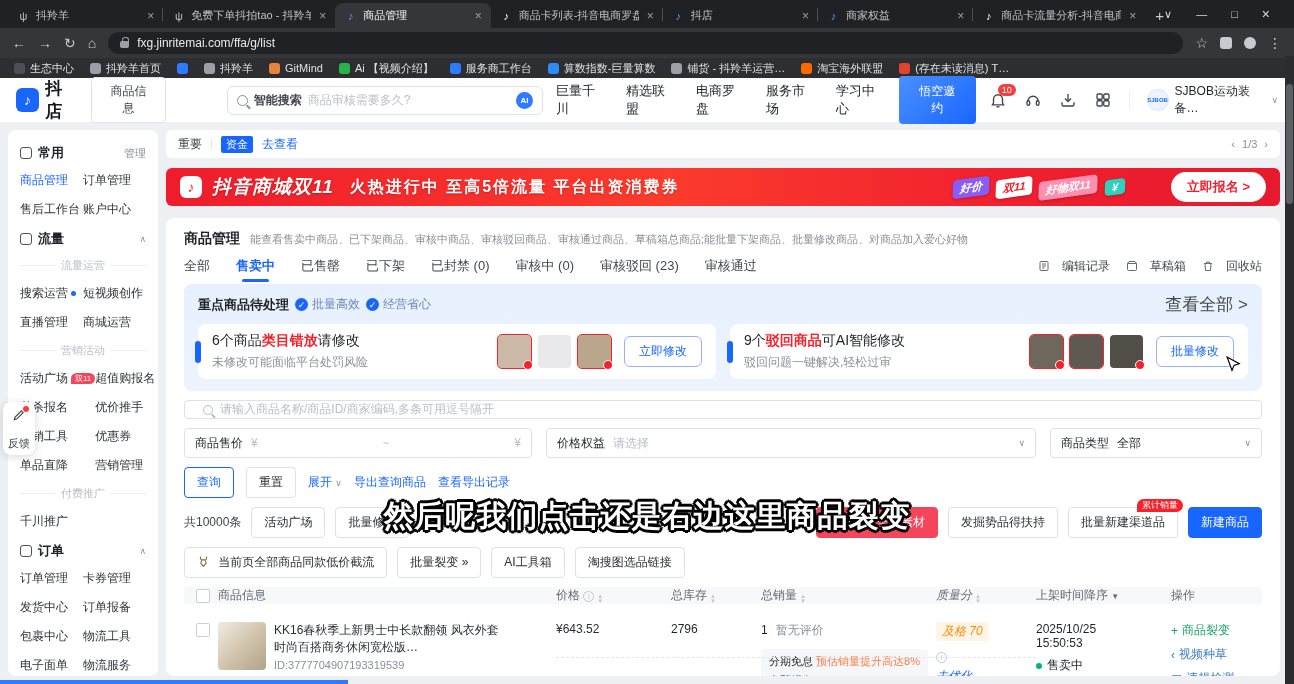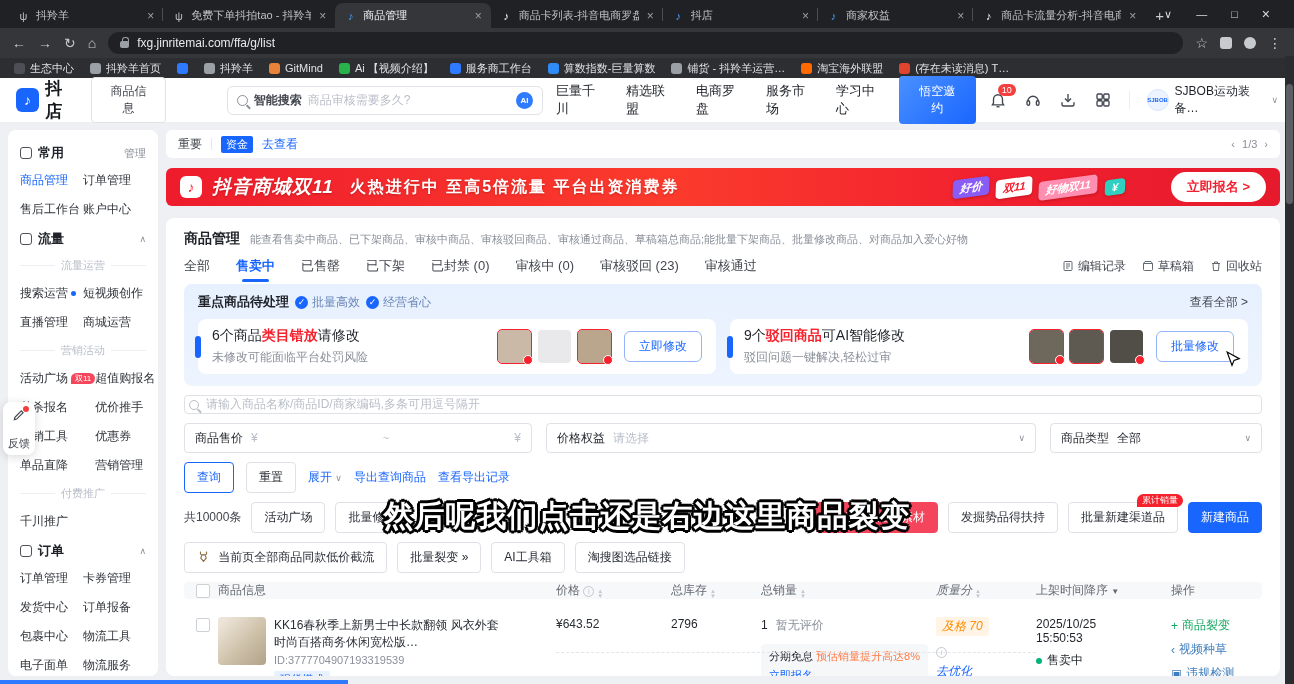--- a/index.html
+++ b/index.html
@@ -108,47 +108,47 @@
           display: flex; flex-direction: column; gap: 9px; overflow: hidden; }
   .titlerow { display: flex; align-items: baseline; gap: 10px; }
   .ptitle-h { font-size: 14px; font-weight: bold; }
   .pdesc { font-size: 11px; color: #8a8f99; }
   .tabsrow { display: flex; align-items: center; gap: 26px; height: 30px; }
   .ptab { color: #42464e; font-size: 13px; position: relative; }
   .ptab.active { color: #1966ff; font-weight: bold; }
   .ptab.active::after { content: ""; position: absolute; left: 15%; right: 15%; bottom: -7px; height: 3px;
                         background: #1966ff; border-radius: 2px; }
   .tabtools { margin-left: auto; display: flex; gap: 16px; color: #42464e; font-size: 12px; }
-  .ttool { display: flex; align-items: center; gap: 4px; }
+  .ttool { display: flex; align-items: center; gap: 12px; }
   
   .panel { background: linear-gradient(180deg, #e7f0fe, #edf4fe); border-radius: 8px; padding: 9px 14px 12px; }
   .panel-head { display: flex; align-items: center; gap: 6px; }
   .panel-title { font-weight: bold; font-size: 13px; }
   .pcheck { display: flex; align-items: center; gap: 4px; color: #6b87b8; font-size: 12px; }
   .chk { width: 13px; height: 13px; border-radius: 50%; background: #1966ff; color: #fff; font-size: 9px;
          display: inline-flex; align-items: center; justify-content: center; }
-  .viewall { margin-left: auto; color: #42464e; font-size: 12px; }
+  .viewall { margin-left: auto; color: #42464e; font-size: 17px; }
   .panel-cards { display: flex; gap: 14px; margin-top: 8px; }
   .pcard { flex: 1; background: #fff; border-radius: 8px; padding: 8px 14px; display: flex; align-items: center; position: relative; }
   .pcard::before { content: ""; position: absolute; left: -3px; top: 50%; transform: translateY(-50%);
                    width: 6px; height: 22px; background: #1966ff; border-radius: 3px; }
   .pcard .t1 { font-size: 14px; color: #1f2329; }
   .pcard .t1 .em { color: #f5222d; font-weight: bold; }
   .pcard .t2 { font-size: 12px; color: #8a8f99; margin-top: 4px; }
   .thumbs { margin-left: auto; display: flex; gap: 7px; align-items: center; }
   .thumb { width: 33px; height: 33px; border-radius: 4px; position: relative; }
   .thumb.bordered { outline: 1px solid #f5222d; }
   .thumb .tbadge { display:none; position: absolute; right: -2px; bottom: -2px; width: 10px; height: 10px;
                    border-radius: 50%; background: #f5222d; border: 1px solid #fff; }
   .thumb .tbadge.show { display: block; }
   .pbtn { margin-left: 13px; background: #fff; border: 1px solid #94b4f7; color: #1966ff; border-radius: 6px;
           padding: 6px 14px; font-size: 12px; position: relative; white-space: nowrap; }
   
   .gsearch { height: 30px; border: 1px solid #dfe1e6; border-radius: 4px; display: flex; align-items: center;
-             gap: 7px; padding: 0 4px; color: #b9bec8; }
+             gap: 7px; padding: 0 18px; color: #b9bec8; }
   .mag2 { width: 10px; height: 10px; border: 1.5px solid #b9bec8; border-radius: 50%; position: relative; flex: 0 0 auto; }
   .mag2::after { content:""; position:absolute; right:-4px; bottom:-3px; width:5px; height:1.5px; background:#b9bec8; transform:rotate(45deg); }
   .filters { display: flex; gap: 14px; }
   .fbox { height: 30px; border: 1px solid #dfe1e6; border-radius: 4px; display: flex; align-items: center;
           gap: 8px; padding: 0 10px; color: #1f2329; }
   .fbox .ph { color: #b9bec8; }
   .fbox .fcaret { margin-left: auto; color: #8a8f99; font-size: 9px; }
   .fb1 { width: 348px; } .fb2 { width: 490px; } .fb3 { flex: 1; }
   
   .actrow { display: flex; align-items: center; gap: 12px; }

